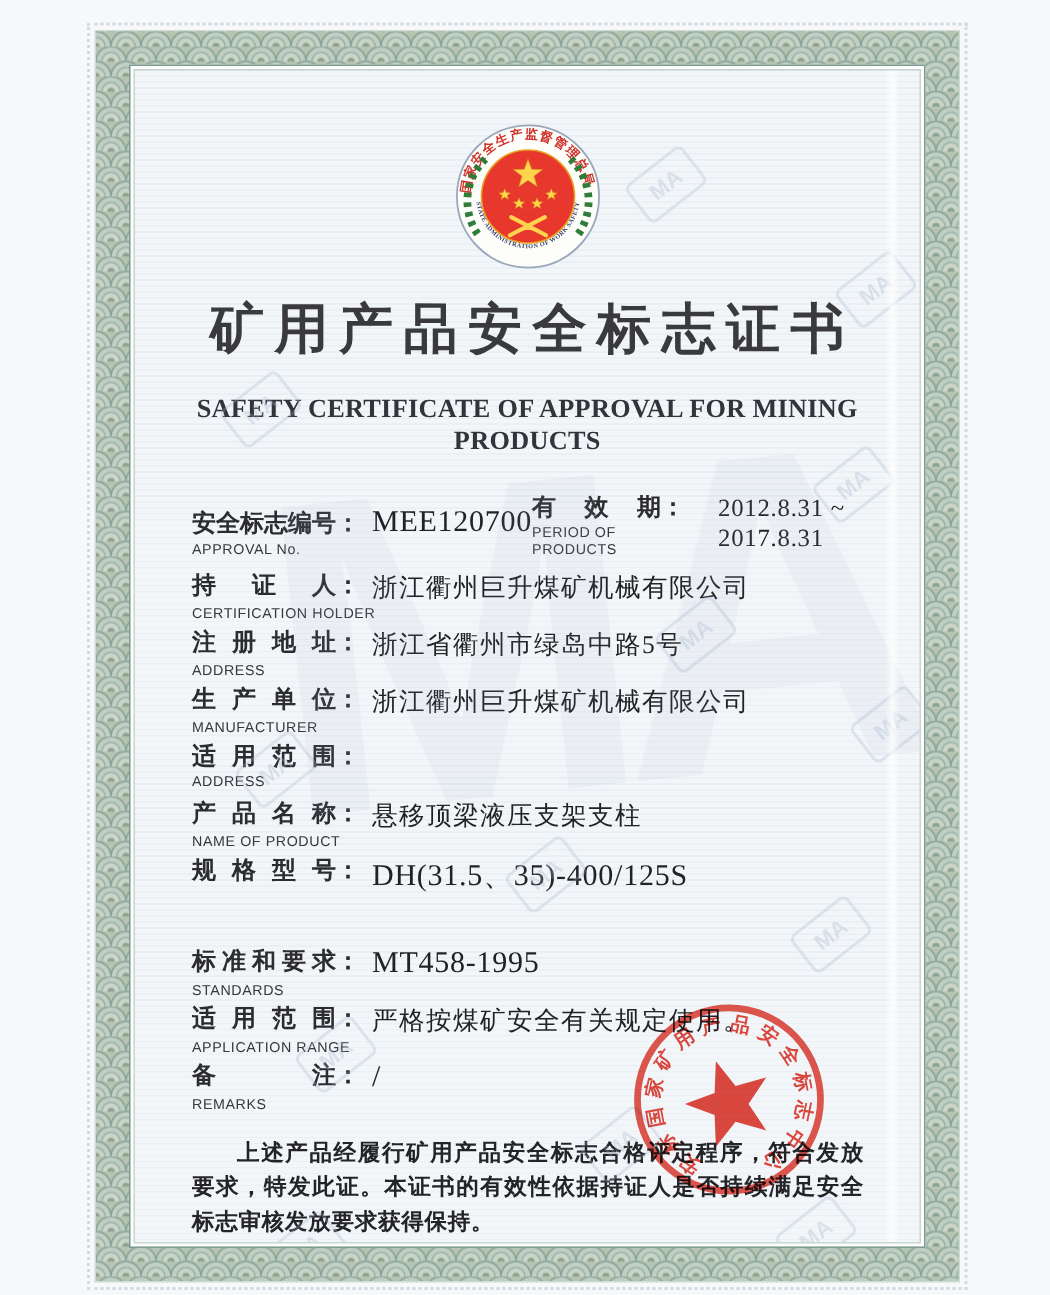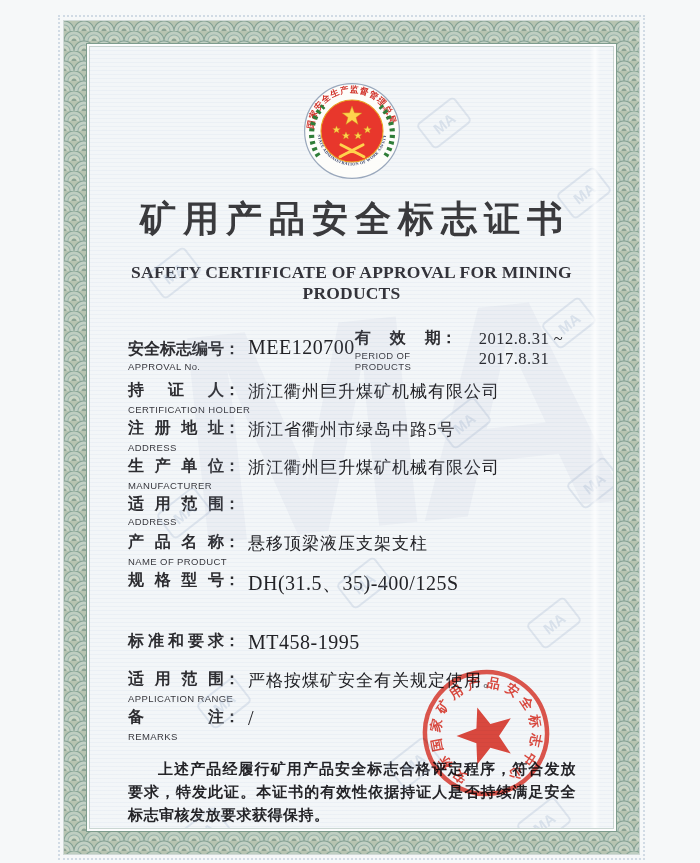--- a/index.html
+++ b/index.html
@@ -237,20 +237,21 @@
             <span class="value-en">DH(31.5、35)-400/125S</span>
           </div>
         </div>
 
         <div class="field-row gap">
           <div class="field-line">
             <span class="cn-label">标准和要求</span>
             <span class="colon">：</span>
             <span class="value-en">MT458-1995</span>
           </div>
+          <div class="en-label">STANDARDS</div>
         </div>
 
         <div class="field-row">
           <div class="field-line">
             <span class="cn-label">适用范围</span>
             <span class="colon">：</span>
             <span class="value-cn">严格按煤矿安全有关规定使用。</span>
           </div>
           <div class="en-label">APPLICATION RANGE</div>
         </div>

